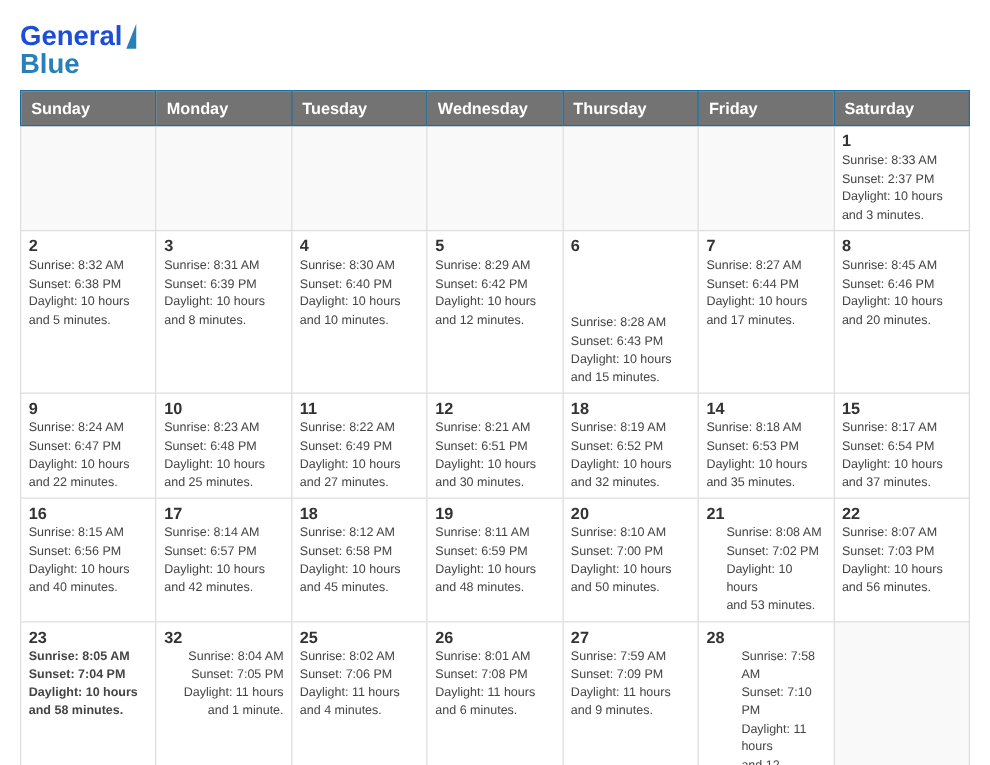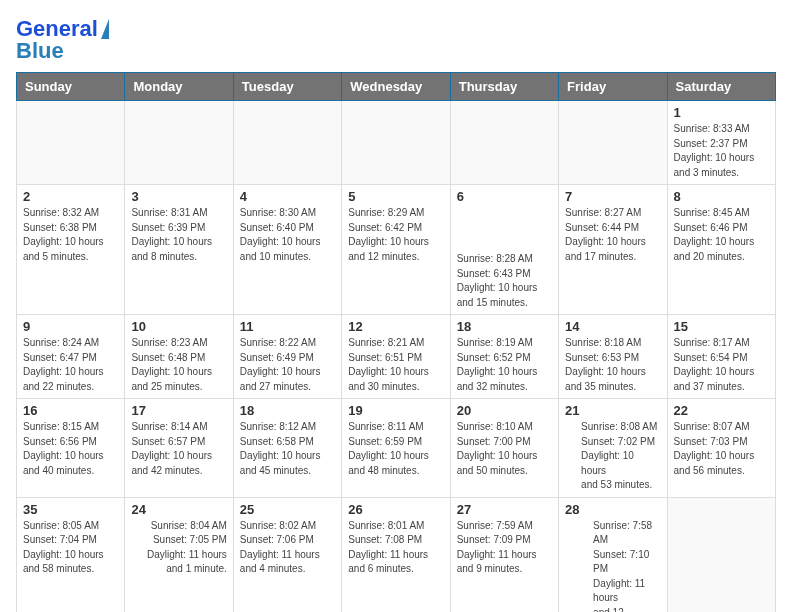--- a/index.html
+++ b/index.html
@@ -261,28 +261,28 @@
         <td>
           <span class="day-num">22</span>
           <div class="day-info" style="white-space: pre-line;">Sunrise: 8:07 AM
 Sunset: 7:03 PM
 Daylight: 10 hours
 and 56 minutes.</div>
         </td>
       </tr>
       <tr>
         <td>
-          <span class="day-num">35</span>
-          <div class="day-info" style="white-space: pre-line;">Sunrise: 8:05 AM
+          <span class="day-num">23</span>
+          <div class="day-info" style="white-space: pre-line; font-weight: bold;">Sunrise: 8:05 AM
 Sunset: 7:04 PM
 Daylight: 10 hours
 and 58 minutes.</div>
         </td>
         <td>
-          <span class="day-num">24</span>
+          <span class="day-num">32</span>
           <div class="day-info" style="white-space: pre-line; text-align: right;">Sunrise: 8:04 AM
 Sunset: 7:05 PM
 Daylight: 11 hours
 and 1 minute.</div>
         </td>
         <td>
           <span class="day-num">25</span>
           <div class="day-info" style="white-space: pre-line;">Sunrise: 8:02 AM
 Sunset: 7:06 PM
 Daylight: 11 hours

